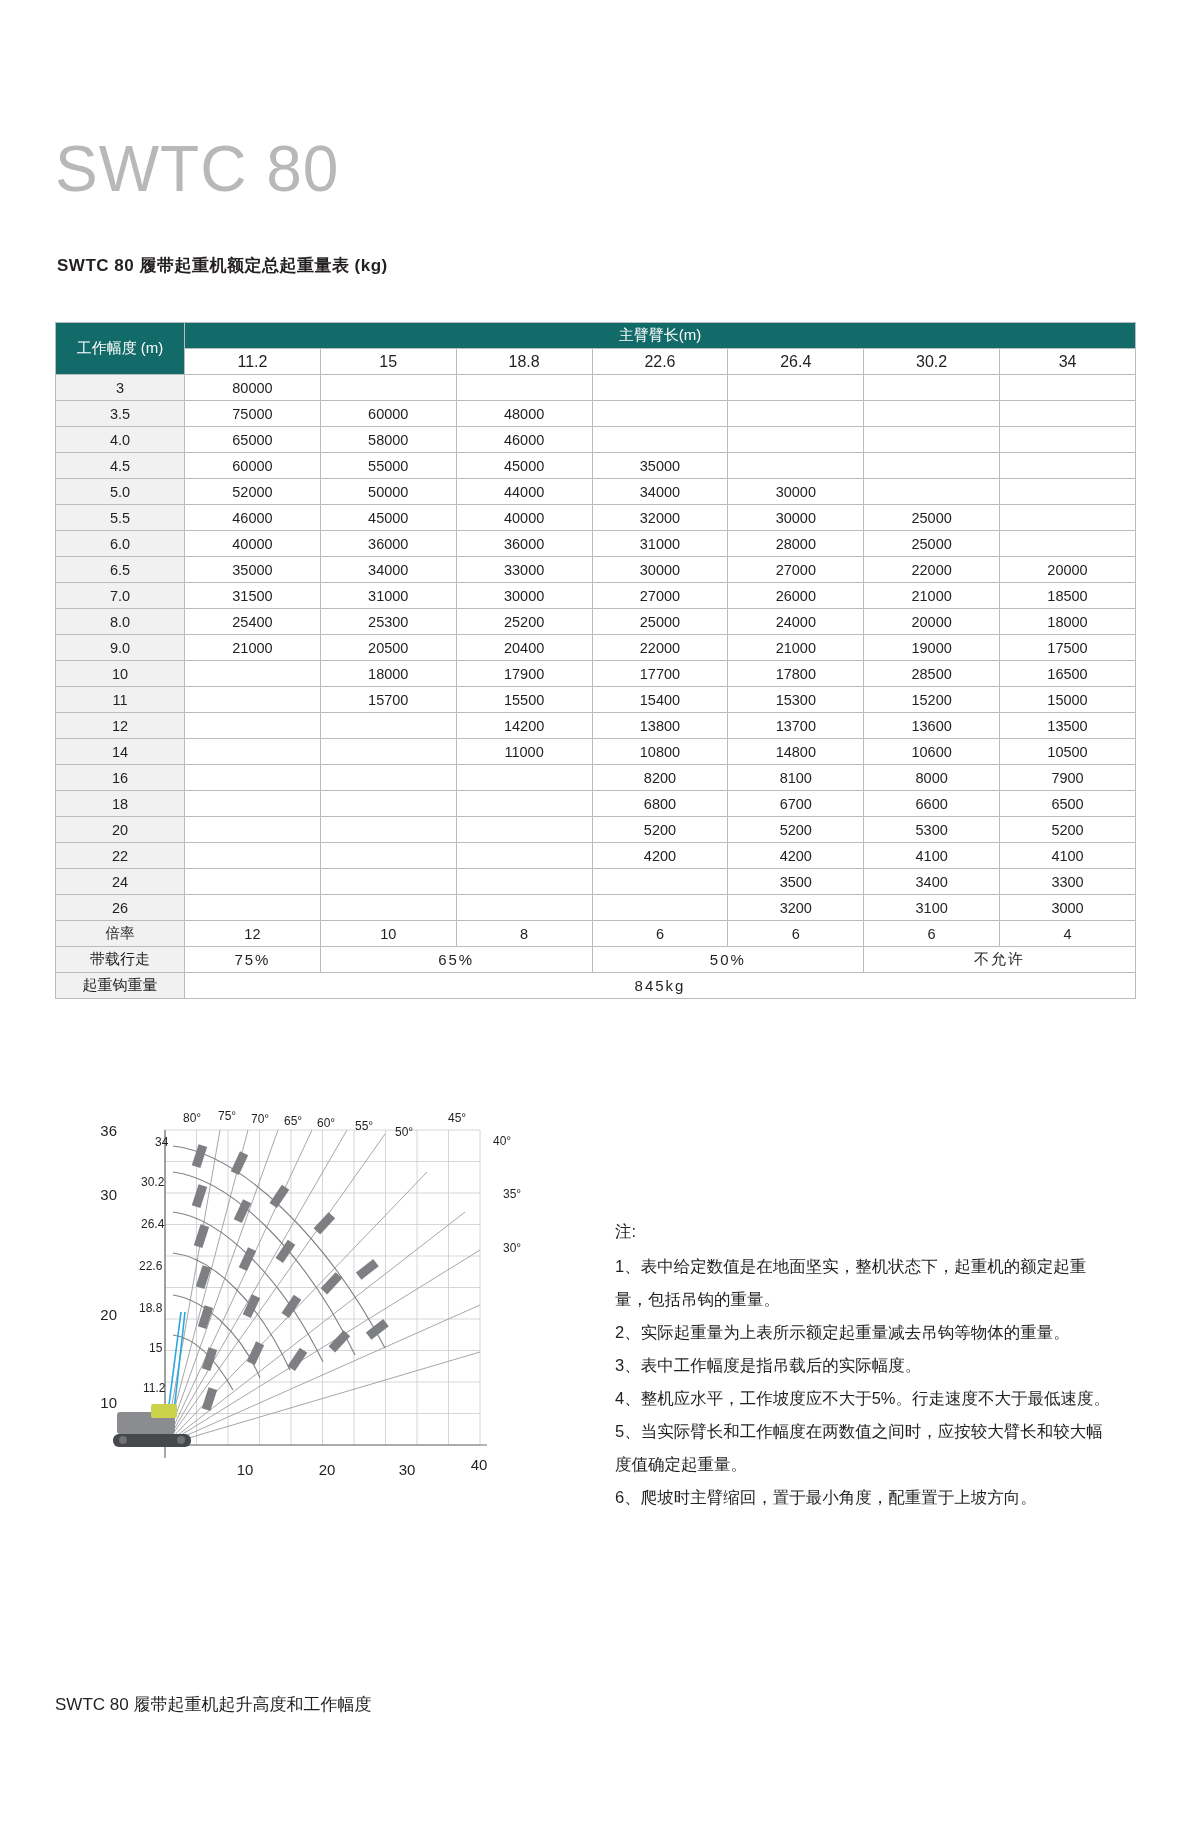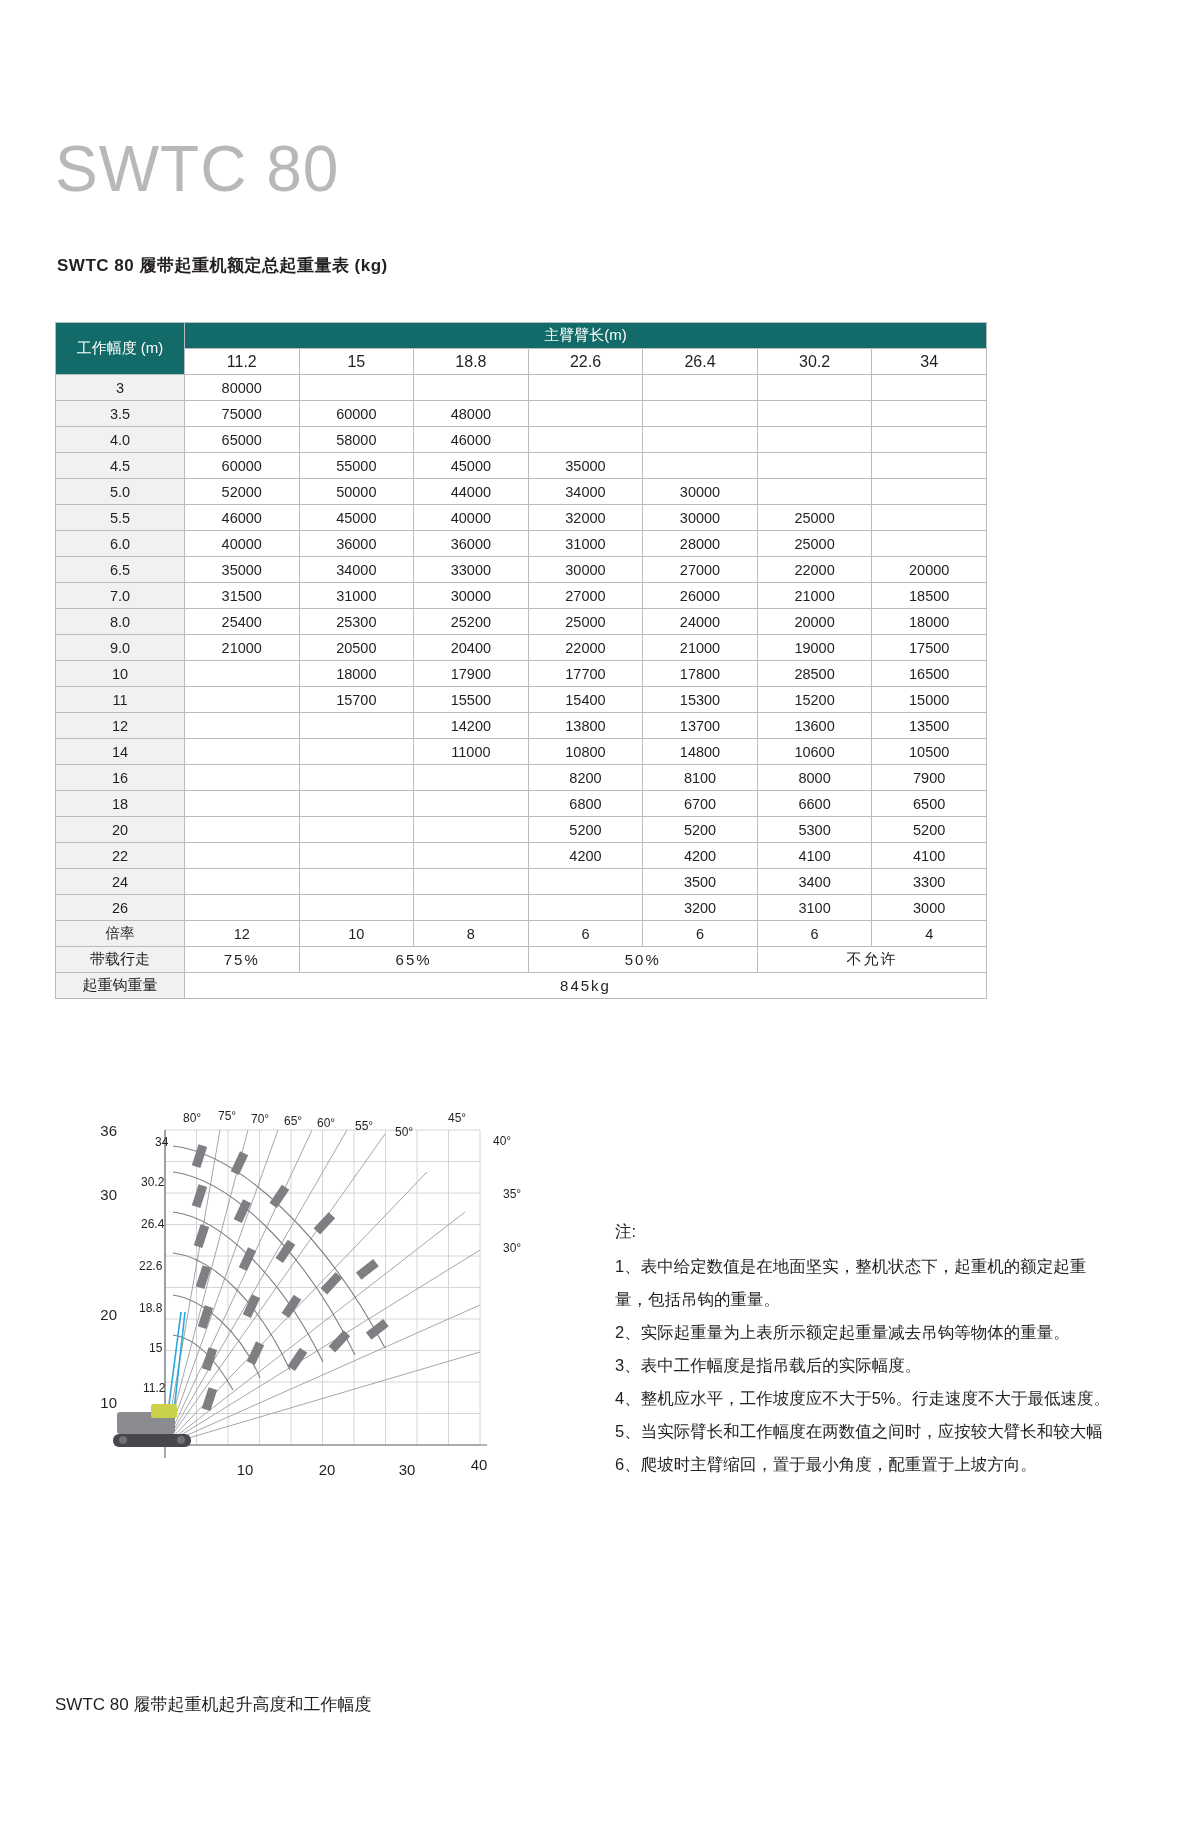--- a/index.html
+++ b/index.html
@@ -25,21 +25,21 @@
   .table-title{
     position:absolute;left:57px;top:254px;
     font-size:17px;font-weight:bold;color:#231f20;
     letter-spacing:.5px;
   }
   
   .tbl-wrap{
     position:absolute;left:55px;top:322px;width:1090px;
   }
   table.load{
-    border-collapse:collapse;width:932px;
+    border-collapse:collapse;width:1081px;
     font-size:14.5px;
     color:#231f20;
   }
   table.load td,table.load th{
     border:1px solid #b9bcbe;
     text-align:center;
     vertical-align:middle;
     padding:0;
     height:25px;
     font-weight:normal;
@@ -479,16 +479,17 @@
   <div class="chart-caption">SWTC 80 履带起重机起升高度和工作幅度</div>
 
   <div class="notes">
     <p class="note-title">注:</p>
     <p>1、表中给定数值是在地面坚实，整机状态下，起重机的额定起重</p>
     <p>量，包括吊钩的重量。</p>
     <p>2、实际起重量为上表所示额定起重量减去吊钩等物体的重量。</p>
     <p>3、表中工作幅度是指吊载后的实际幅度。</p>
     <p>4、整机应水平，工作坡度应不大于5%。行走速度不大于最低速度。</p>
     <p>5、当实际臂长和工作幅度在两数值之间时，应按较大臂长和较大幅</p>
+    <p>度值确定起重量。</p>
     <p>6、爬坡时主臂缩回，置于最小角度，配重置于上坡方向。</p>
   </div>
 
 </div>
 
 </body></html>

